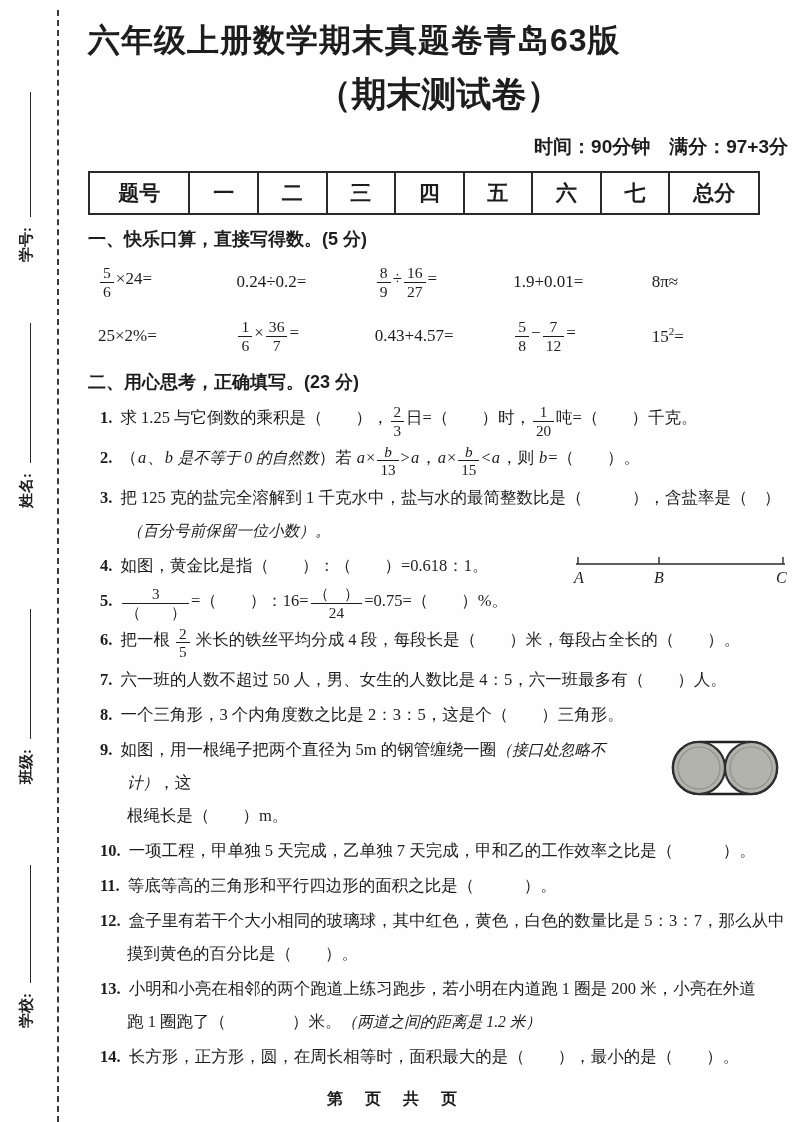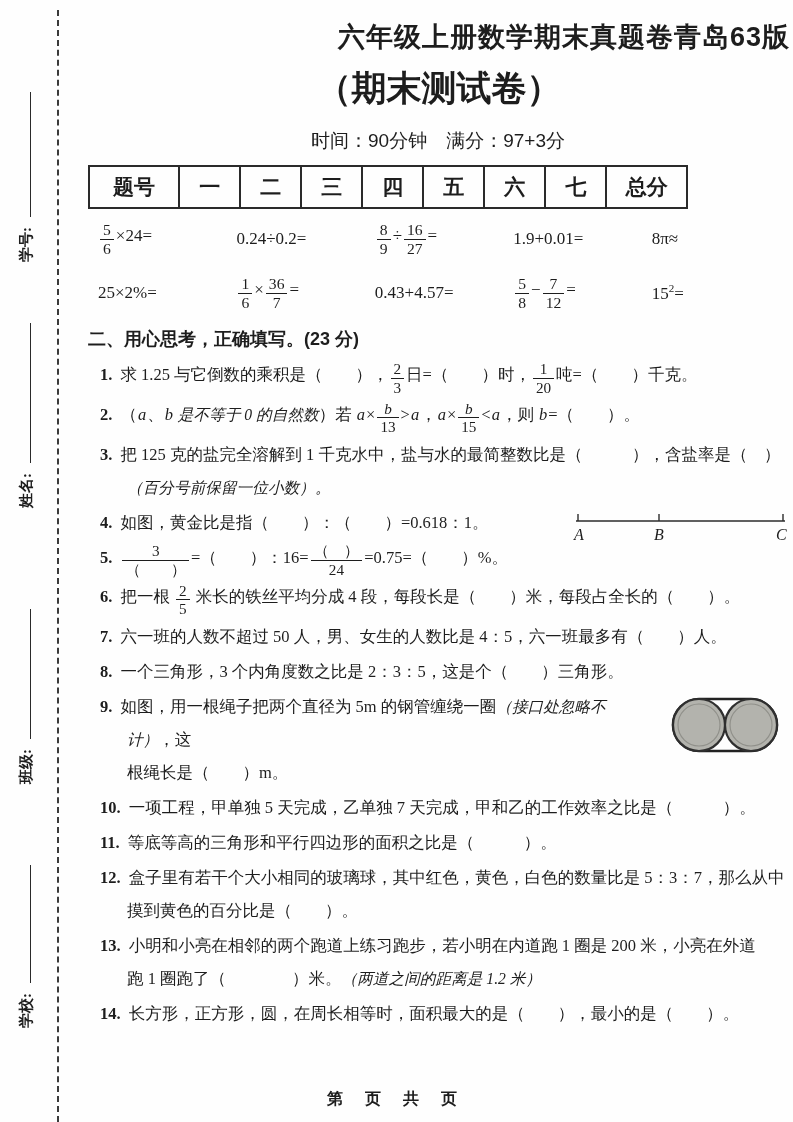--- a/index.html
+++ b/index.html
@@ -10,28 +10,28 @@
   }
   
   .binding-line{position:absolute;left:57px;top:10px;bottom:0;width:0;
     border-left:2.5px dashed #3a3a3a;}
   .sfield{position:absolute;left:16px;transform-origin:0 0;transform:rotate(-90deg);
     white-space:nowrap;font-size:15px;font-weight:600;line-height:20px;}
   .sline{display:inline-block;border-bottom:1.6px solid #2a2a2a;height:13px;
     margin-left:10px;vertical-align:baseline;}
   
   .content{position:absolute;left:88px;top:0;width:702px;}
-  h1.title{margin:22px 0 0;text-align:right;font-size:27px;line-height:1.15;
+  h1.title{margin:22px 0 0;text-align:left;font-size:32px;line-height:1.15;
     font-weight:900;letter-spacing:1px;
     font-family:"Liberation Sans","DejaVu Sans",sans-serif;}
   h2.subtitle{margin:15px 0 0;text-align:center;font-size:35px;line-height:1.15;
     font-weight:900;font-family:"Liberation Sans","DejaVu Sans",sans-serif;}
-  .meta{margin:20px 2px 6px 0;text-align:center;font-size:19px;font-weight:400;
+  .meta{margin:20px 2px 6px 0;text-align:right;font-size:19px;font-weight:700;
     font-family:"Liberation Sans","DejaVu Sans",sans-serif;}
-  table.score{border-collapse:collapse;table-layout:fixed;width:600px;margin-top:11px;}
+  table.score{border-collapse:collapse;table-layout:fixed;width:672px;margin-top:11px;}
   table.score td{border:2px solid #2a2a2a;height:38px;text-align:center;
     font-size:21px;font-weight:700;
     font-family:"Liberation Sans","DejaVu Sans",sans-serif;}
   .sec-head{margin:12px 0 0;font-size:18px;font-weight:800;line-height:1.4;
     font-family:"Liberation Sans","DejaVu Sans",sans-serif;}
   
   .calc{padding-left:10px;}
   .calc-row{display:flex;align-items:center;margin:8px 0 10px;min-height:44px;}
   .calc-item{flex:1 1 20%;min-width:0;font-size:17px;}
   
@@ -86,20 +86,21 @@
           <td>三</td>
           <td>四</td>
           <td>五</td>
           <td>六</td>
           <td>七</td>
           <td style="width: 12.8%;">总分</td>
         </tr>
     </tbody>
   </table>
 
+  <div class="sec-head">一、快乐口算，直接写得数。(5 分)</div>
   <div class="calc">
       <div class="calc-row">
         <span class="calc-item"><span class="frac"><span class="num">5</span><span class="den">6</span></span>×24=</span>
         <span class="calc-item">0.24÷0.2=</span>
         <span class="calc-item"><span class="frac"><span class="num">8</span><span class="den">9</span></span>÷<span class="frac"><span class="num">16</span><span class="den">27</span></span>=</span>
         <span class="calc-item">1.9+0.01=</span>
         <span class="calc-item">8π≈</span>
       </div>
       <div class="calc-row">
         <span class="calc-item">25×2%=</span>

